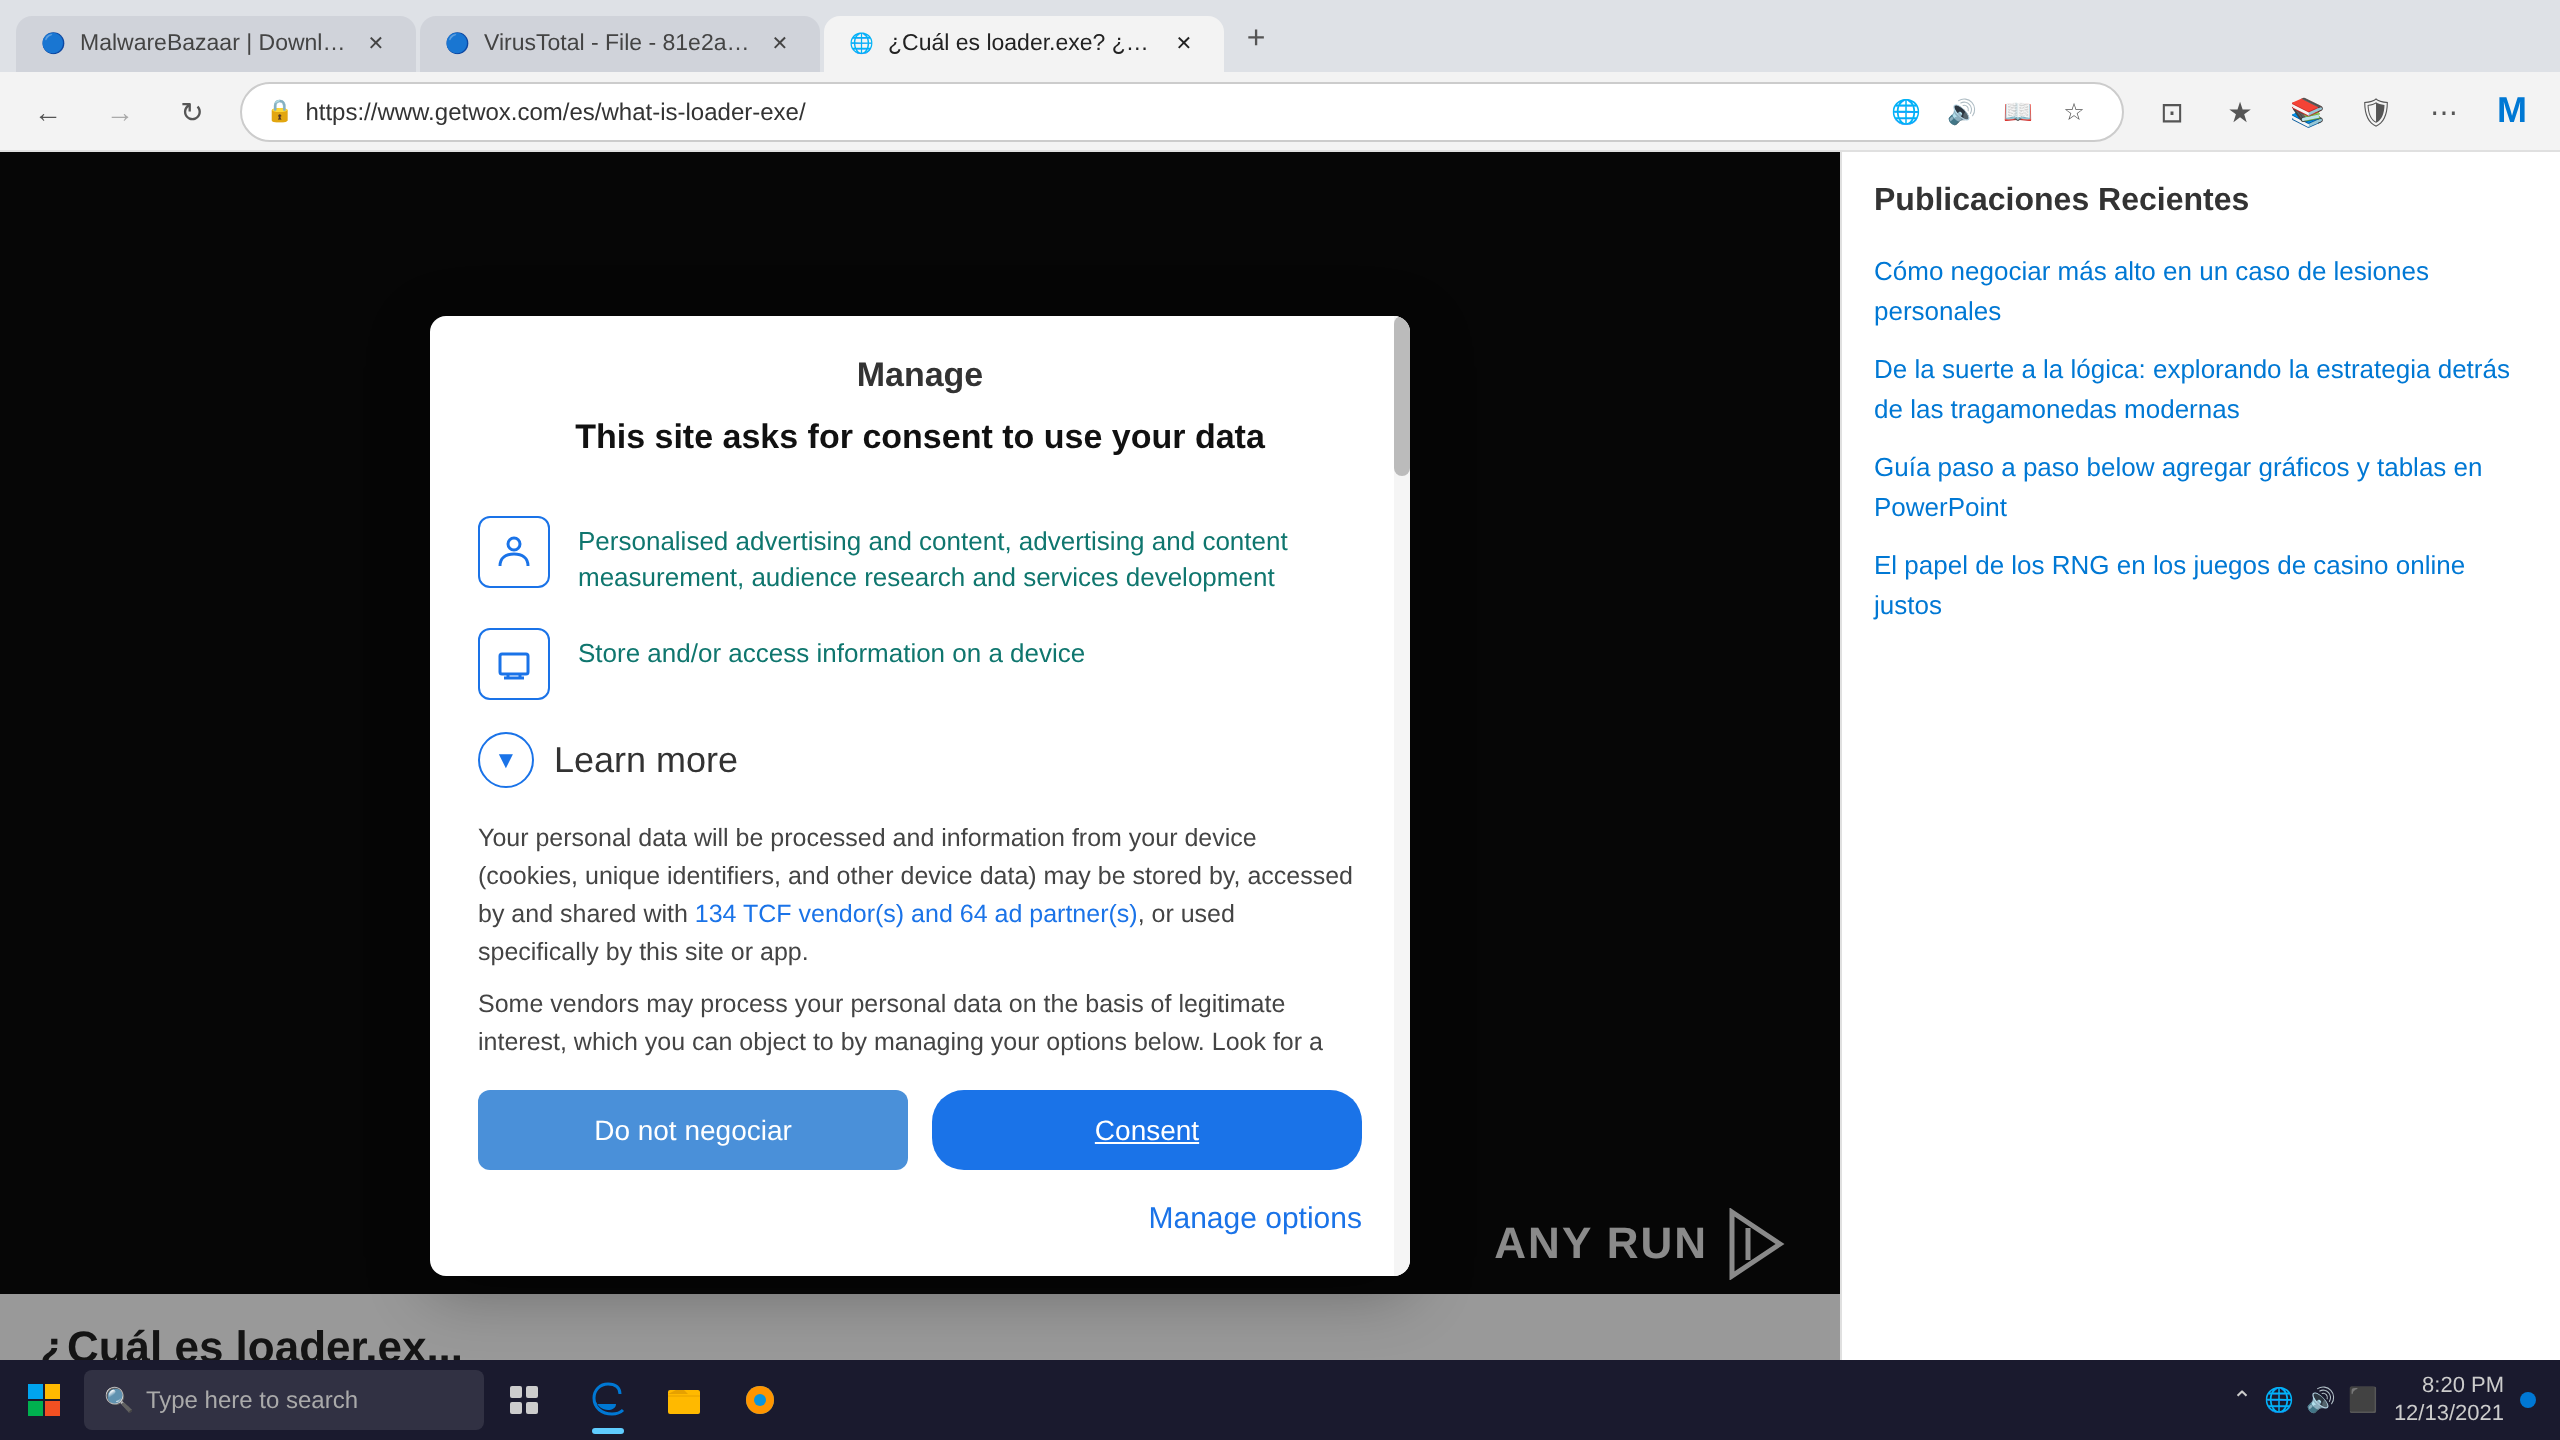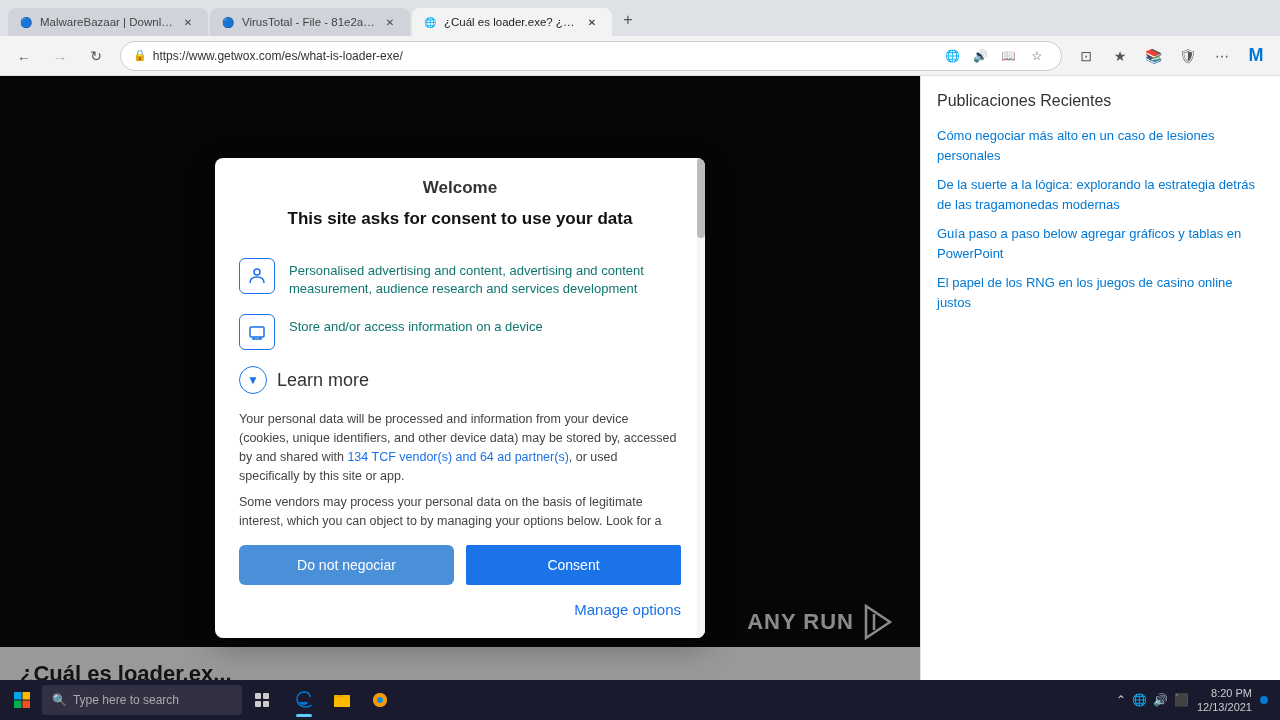--- a/index.html
+++ b/index.html
@@ -208,21 +208,21 @@
     .sidebar {
       width: 360px;
       background: #fff;
       padding: 16px;
       overflow-y: auto;
       border-left: 1px solid #e0e0e0;
     }
 
     .sidebar-title {
       font-size: 16px;
-      font-weight: 400;
+      font-weight: 700;
       color: #333;
       margin-bottom: 16px;
     }
 
     .sidebar-link {
       color: #0078d4;
       font-size: 13px;
       line-height: 1.5;
       margin-bottom: 10px;
       cursor: pointer;
@@ -418,25 +418,26 @@
       cursor: pointer;
       text-align: center;
     }
 
     .btn-consent {
       flex: 1;
       padding: 12px;
       background: #1a73e8;
       color: #fff;
       border: none;
-      border-radius: 2px;
+      border-radius: 16px;
       font-size: 14px;
       font-weight: 500;
       cursor: pointer;
       text-align: center;
+      text-decoration: underline;
     }
 
     .btn-do-not-consent {
       background: #4a90d9;
     }
 
     .manage-options-btn {
       display: block;
       width: 100%;
       text-align: right;
@@ -635,21 +636,21 @@
     </div>
 
     <div class="modal-overlay">
       <div class="modal">
 
         <div style="position:absolute;right:0;top:0;bottom:0;width:8px;background:#f5f5f5;">
           <div style="position:absolute;top:0;right:0;width:8px;height:80px;background:#bbb;border-radius:4px;"></div>
         </div>
 
         <div class="modal-header">
-          <div class="modal-title">Welcome</div>
+          <div class="modal-title">Manage</div>
           <div class="modal-subtitle">This site asks for consent to use your data</div>
         </div>
 
         <div class="modal-body">
 
           <div class="consent-item">
             <div class="consent-icon">
               <svg width="18" height="18" viewBox="0 0 18 18" fill="none" stroke="#1a73e8" stroke-width="1.5">
                 <circle cx="9" cy="5" r="3"></circle>
                 <path d="M2 16c0-4 3-6 7-6s7 2 7 6"></path>

